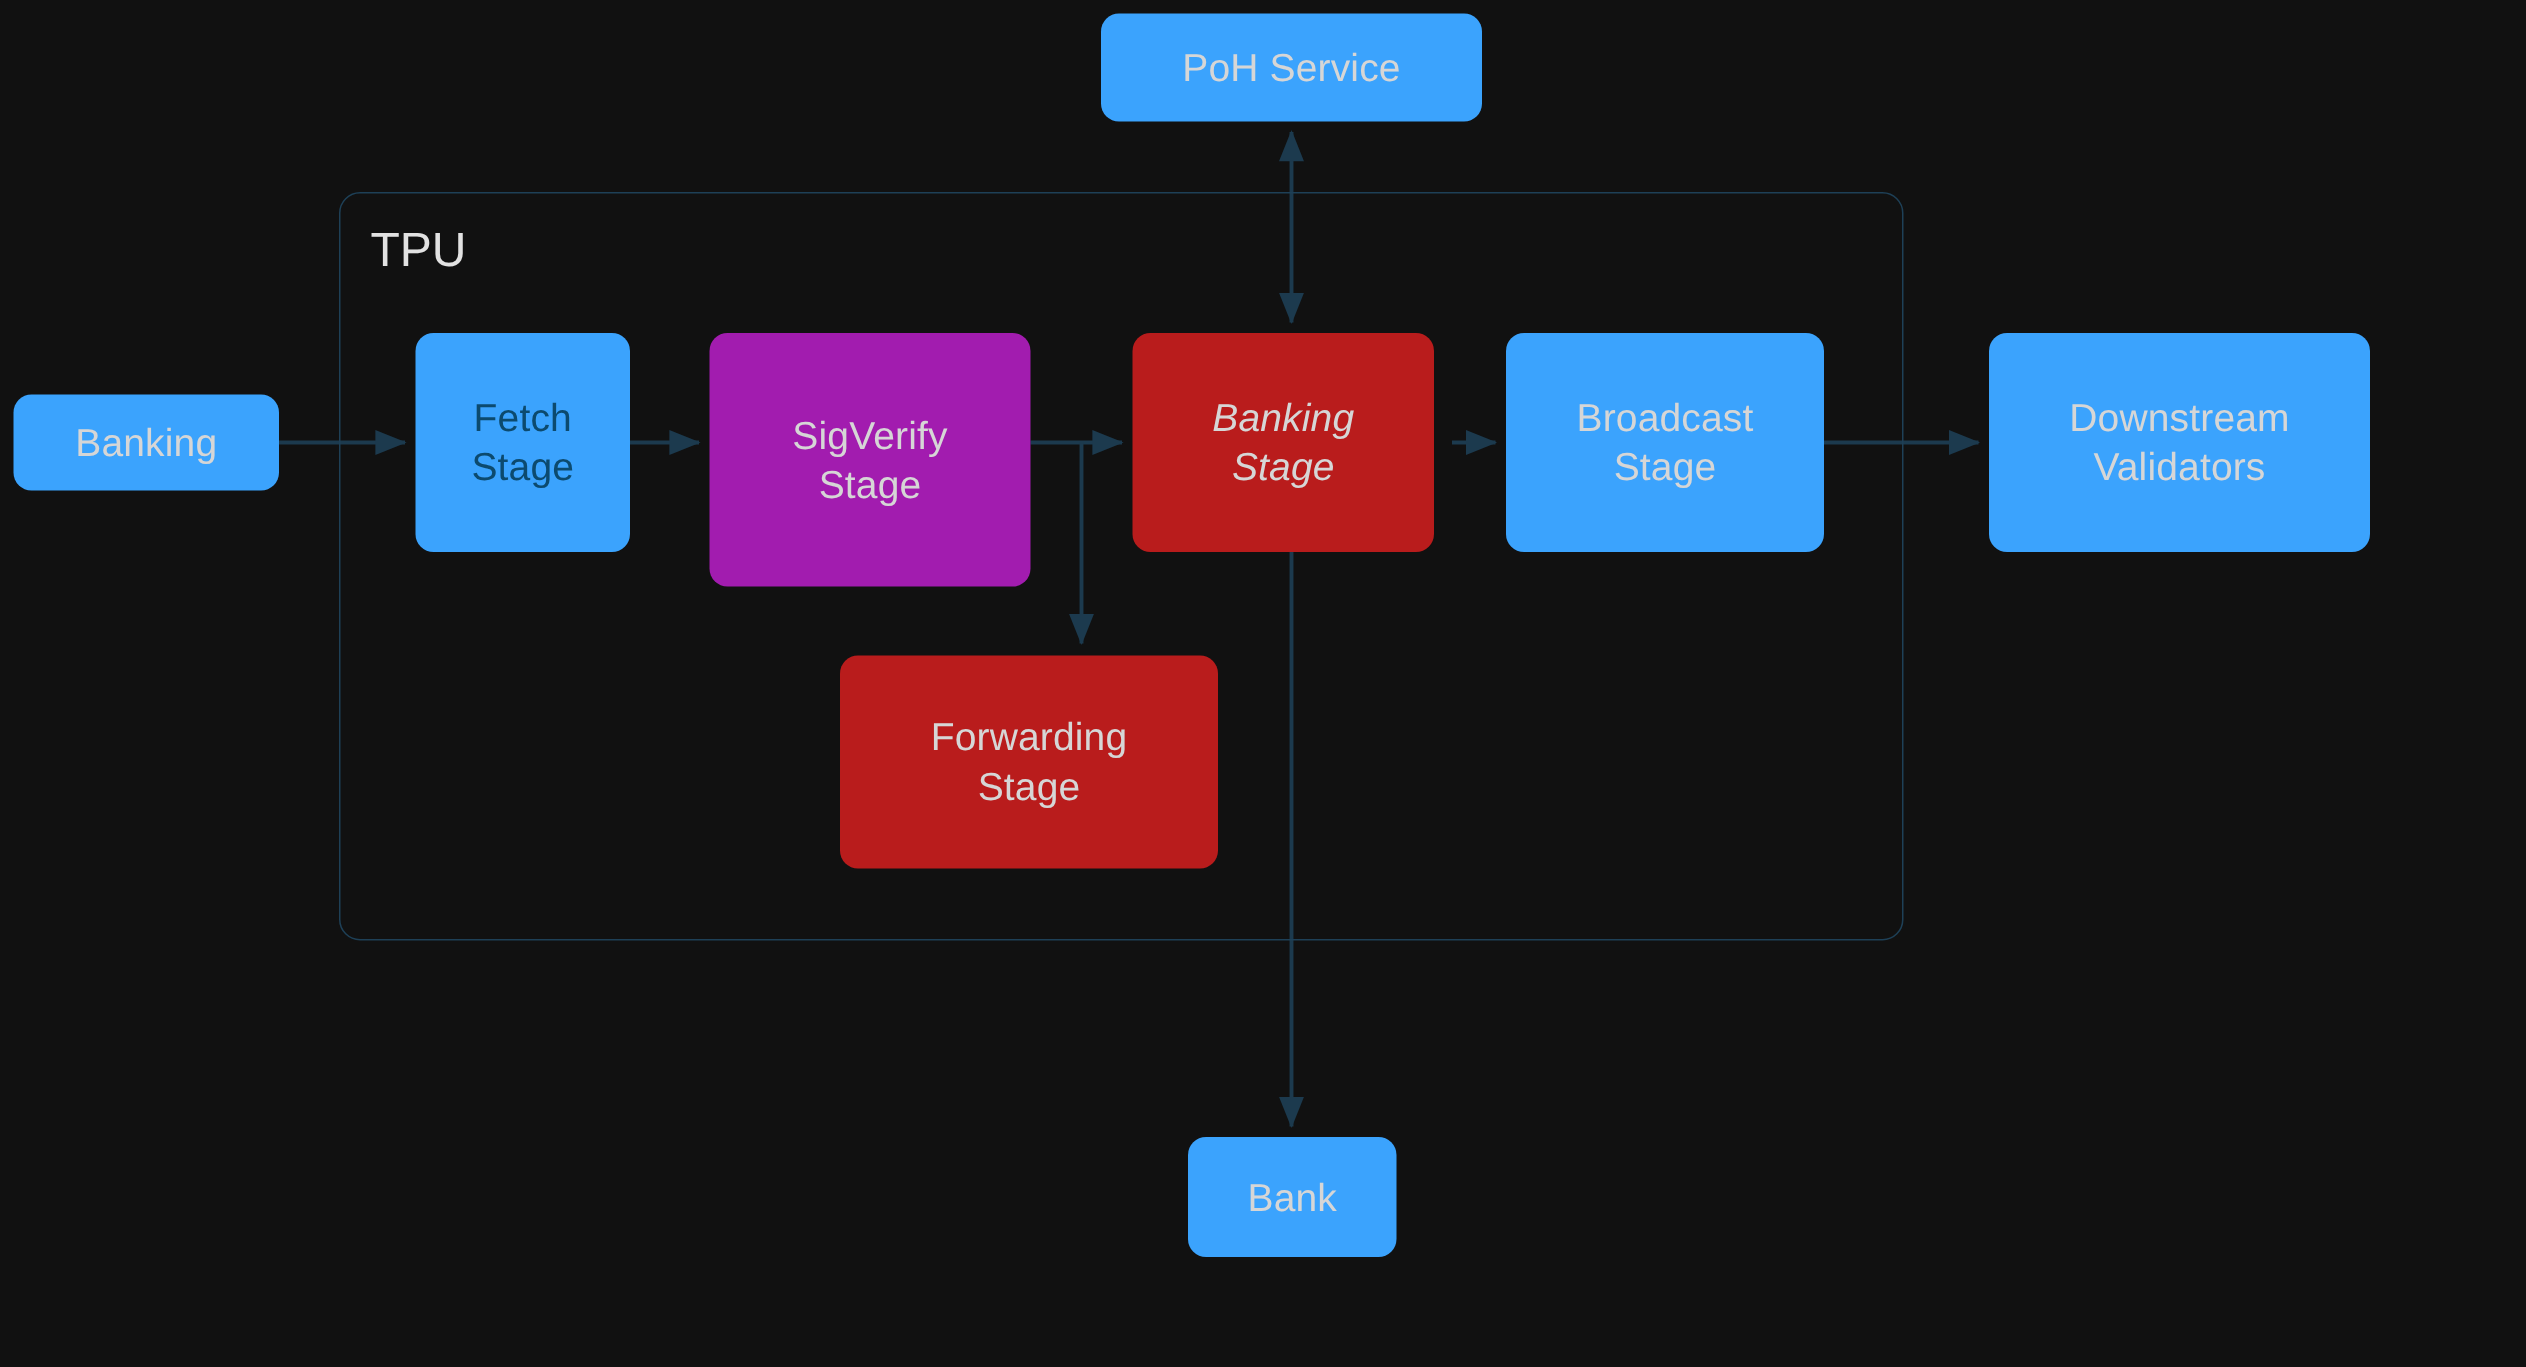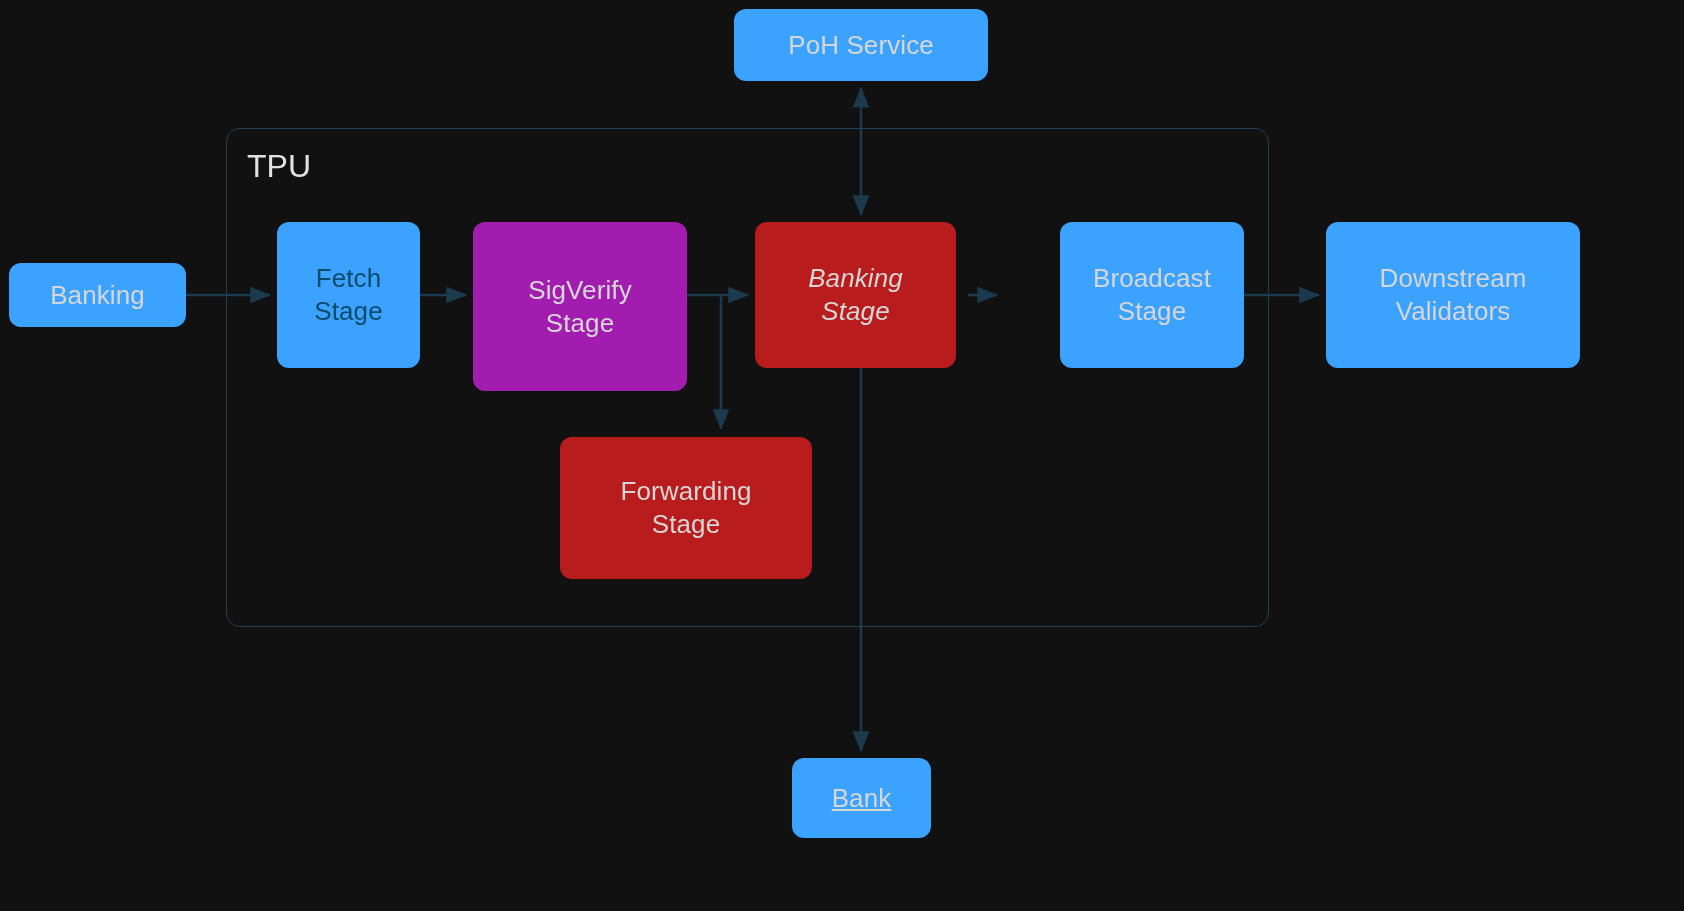--- a/index.html
+++ b/index.html
@@ -102,30 +102,30 @@
 Stage</span>
       </div>
       <div class="node" style="left: 473px; top: 222px; width: 214px; height: 169px; background: #a21caf; color: rgb(214, 214, 214);">
         <span>SigVerify
 Stage</span>
       </div>
       <div class="node" style="left: 755px; top: 222px; width: 201px; height: 146px; background: #b91c1c; color: rgb(214, 214, 214); font-style: italic;">
         <span>Banking
 Stage</span>
       </div>
-      <div class="node" style="left: 1060px; top: 222px; width: 184px; height: 146px; background: rgb(59, 163, 253); color: rgb(214, 214, 214);">
+      <div class="node" style="left: 1004px; top: 222px; width: 212px; height: 146px; background: rgb(59, 163, 253); color: rgb(214, 214, 214);">
         <span>Broadcast
 Stage</span>
       </div>
       <div class="node" style="left: 560px; top: 437px; width: 252px; height: 142px; background: #b91c1c; color: rgb(214, 214, 214);">
         <span>Forwarding
 Stage</span>
       </div>
       <div class="node" style="left: 1326px; top: 222px; width: 254px; height: 146px; background: rgb(59, 163, 253); color: rgb(214, 214, 214);">
         <span>Downstream
 Validators</span>
       </div>
-      <div class="node" style="left: 792px; top: 758px; width: 139px; height: 80px; background: rgb(59, 163, 253); color: rgb(214, 214, 214); text-decoration: underline;">
+      <div class="node" style="left: 792px; top: 758px; width: 139px; height: 80px; background: rgb(59, 163, 253); color: rgb(214, 214, 214);">
         <span>Bank</span>
       </div>
     </div>
 
 </div>
 
 </body></html>

